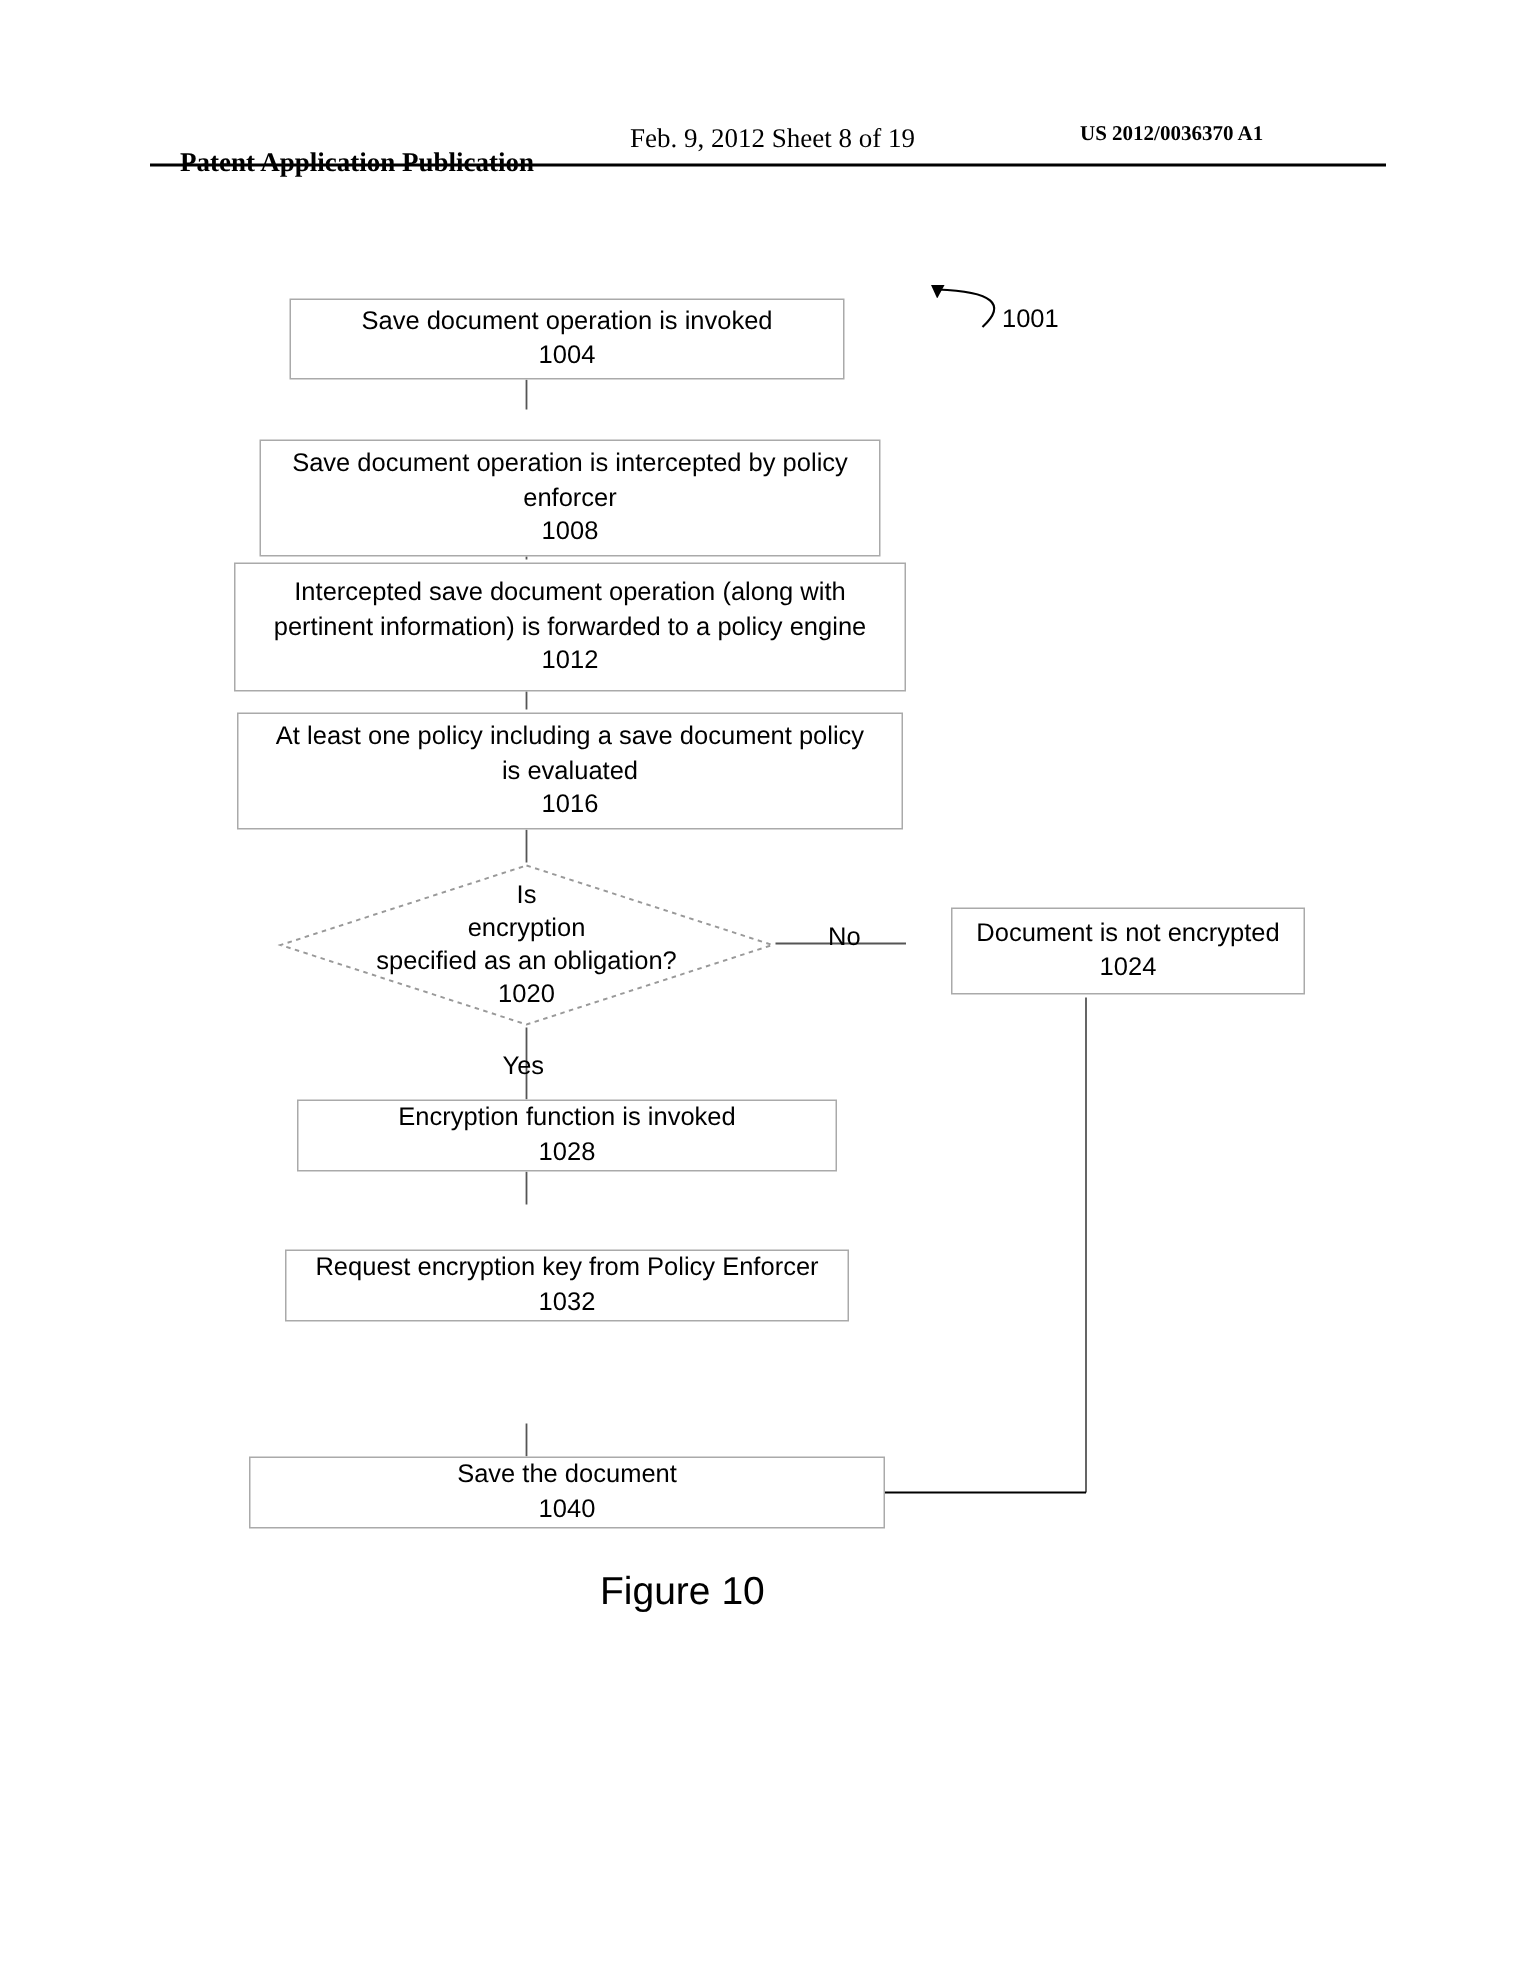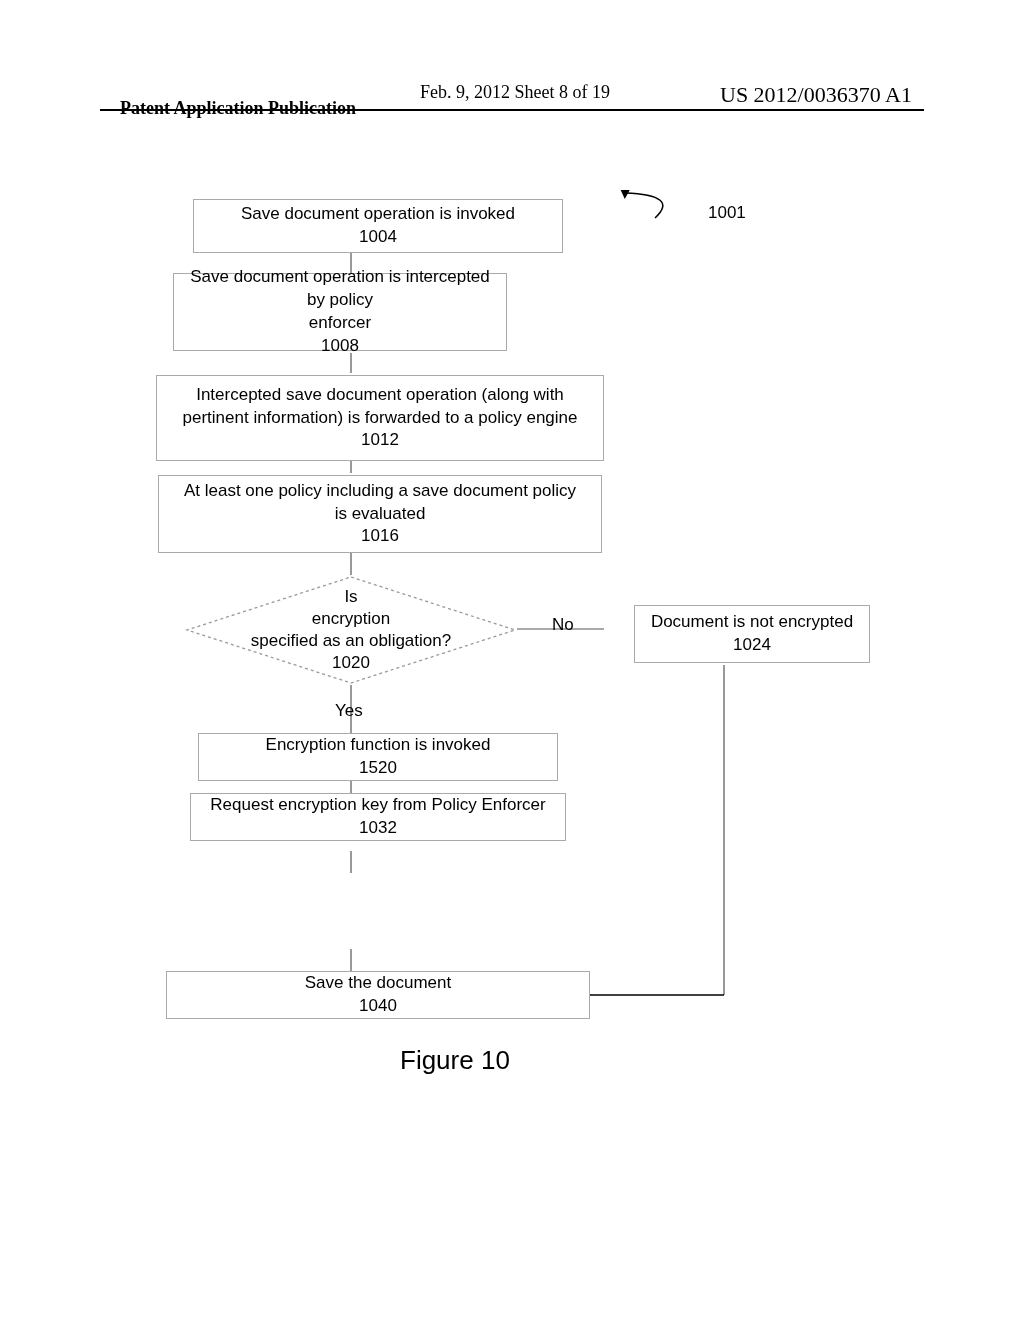--- a/index.html
+++ b/index.html
@@ -33,22 +33,22 @@
   .header .mid {
     position: absolute;
     left: 420px;
     top: 0;
     font-size: 18px;
   }
   .header .right {
     position: absolute;
     left: 720px;
     top: 0;
-    font-weight: normal;
-    font-size: 22px;
+    font-weight: bold;
+    font-size: 14px;
   }
   .header-rule {
     position: absolute;
     top: 109px;
     left: 100px;
     width: 824px;
     border-top: 2px solid #000;
   }
   .diagram {
     position: absolute;
@@ -123,21 +123,21 @@
     <div class="leader" style="top:5px; left:620px; width:140px; height:30px;">
       <svg width="140" height="30">
         <defs>
           <marker id="arrUp" markerWidth="8" markerHeight="8" refX="4" refY="4" orient="auto">
             <path d="M0,8 L4,0 L8,8 Z" fill="#000"></path>
           </marker>
         </defs>
         <path d="M35,28 Q60,5 5,3" stroke="#000" fill="none" stroke-width="1.5" marker-end="url(#arrUp)"></path>
       </svg>
     </div>
-    <span class="label" style="top:18px; left:668px;margin-left:40px;">1001</span>
+    <span class="label" style="top:18px; left:668px;">1001</span>
 
     <svg class="wires">
       <defs>
         <marker id="arr" markerWidth="9" markerHeight="9" refX="6" refY="4.5" orient="auto">
           <path d="M0,0 L9,4.5 L0,9 Z" fill="#000"></path>
         </marker>
       </defs>
 
       <line x1="351" y1="68" x2="351" y2="88" stroke="#555" stroke-width="1.2"></line>
 
@@ -160,21 +160,21 @@
       <line x1="724" y1="480" x2="724" y2="810" stroke="#555" stroke-width="1.2"></line>
 
       <line x1="724" y1="810" x2="565" y2="810" stroke="#000" stroke-width="1.4" marker-end="url(#arr)"></line>
     </svg>
 
     <div class="box" style="top:14px; left:165px; width:370px; height:54px;">
       <span class="ln">Save document operation is invoked</span>
       <span class="ln">1004</span>
     </div>
 
-    <div class="box" style="top:88px; left:145px; width:334px; height:78px;">
+    <div class="box" style="top:108px; left:145px; width:414px; height:78px;">
       <span class="ln">Save document operation is intercepted by policy</span>
       <span class="ln">enforcer</span>
       <span class="ln">1008</span>
     </div>
 
     <div class="box" style="top:190px; left:128px; width:448px; height:86px;">
       <span class="ln">Intercepted save document operation (along with</span>
       <span class="ln">pertinent information) is forwarded to a policy engine</span>
       <span class="ln">1012</span>
     </div>
@@ -200,24 +200,24 @@
     <span class="label" style="top:430px; left:552px;">No</span>
     <span class="label" style="top:516px; left:335px;">Yes</span>
 
     <div class="box" style="top:420px; left:606px; width:236px; height:58px;">
       <span class="ln">Document is not encrypted</span>
       <span class="ln">1024</span>
     </div>
 
     <div class="box" style="top:548px; left:170px; width:360px; height:48px;">
       <span class="ln">Encryption function is invoked</span>
-      <span class="ln">1520</span>
-    </div>
-
-    <div class="box" style="top:608px; left:162px; width:376px; height:48px;">
+      <span class="ln">1028</span>
+    </div>
+
+    <div class="box" style="top:648px; left:162px; width:376px; height:48px;">
       <span class="ln">Request encryption key from Policy Enforcer</span>
       <span class="ln">1032</span>
     </div>
 
 
     <div class="box" style="top:786px; left:138px; width:424px; height:48px;">
       <span class="ln">Save the document</span>
       <span class="ln">1040</span>
     </div>
 

